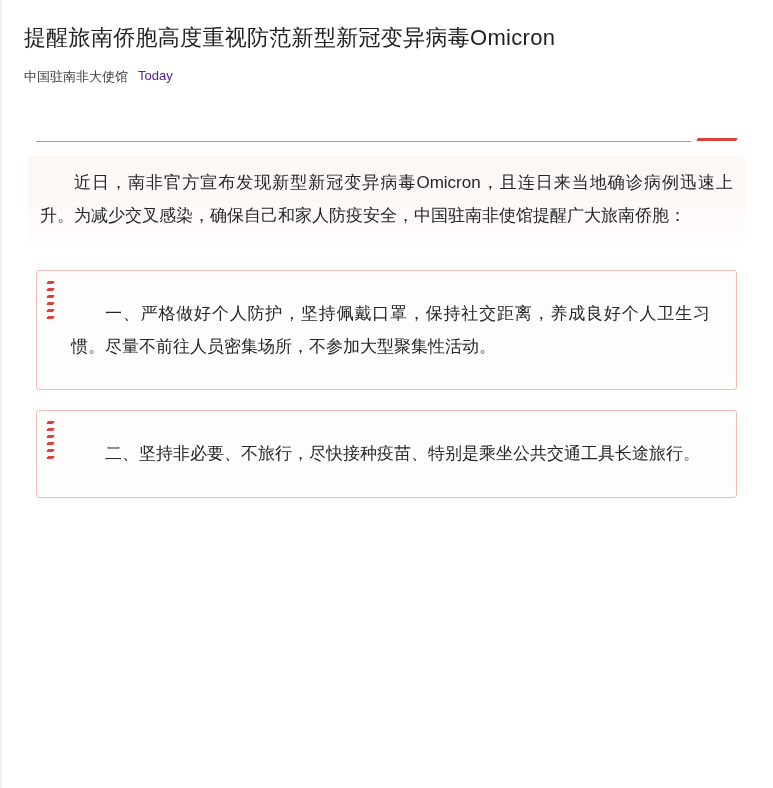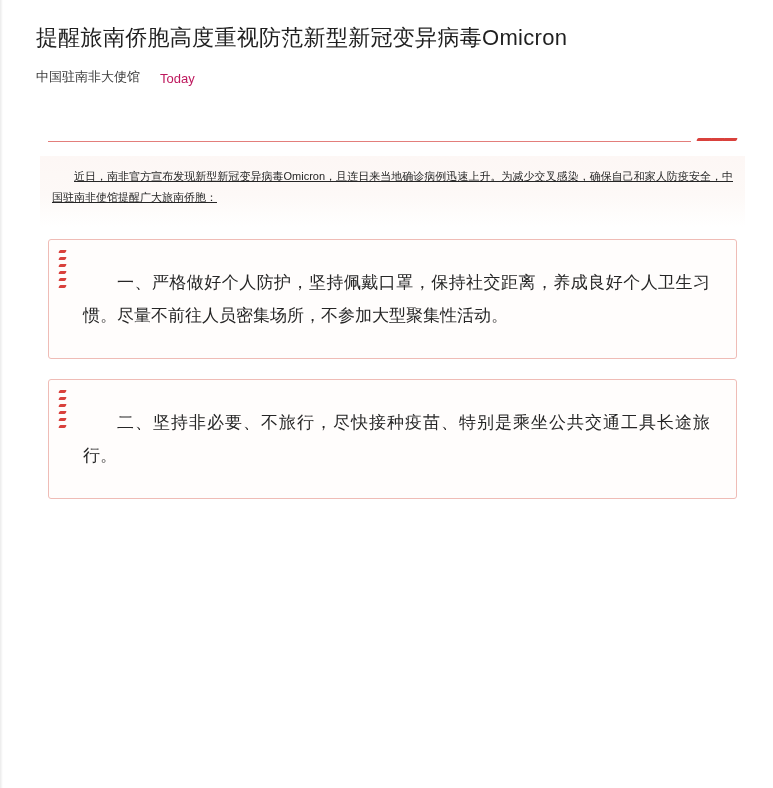--- a/index.html
+++ b/index.html
@@ -9,45 +9,45 @@
   }
   body {
     width: 773px;
     height: 788px;
     font-family: "Liberation Sans", sans-serif;
     color: #1a1a1a;
     overflow: hidden;
     position: relative;
   }
   .article {
-    padding: 18px 24px 0 36px;
+    padding: 18px 24px 0 24px;
     box-sizing: border-box;
     width: 773px;
   }
   .title {
     font-size: 22px;
     line-height: 1.45;
     font-weight: 500;
     color: #1f1f1f;
     letter-spacing: 0.3px;
     margin: 4px 0 14px 0;
   }
   .meta {
     display: flex;
-    align-items: flex-end;
-    gap: 20px;
+    align-items: flex-start;
+    gap: 10px;
     margin-bottom: 8px;
   }
   .meta .source {
     font-size: 13px;
     color: #3b3b3b;
   }
   .meta .date {
     font-size: 13px;
-    color: #be185d;
+    color: #4c1d95;
   }
 
   .body-wrap {
     margin-top: 44px;
     padding: 0 4px;
   }
 
   
   .top-rule {
     position: relative;
@@ -77,35 +77,34 @@
     height: 3px;
     background: #d9413c;
     border-radius: 1px;
     transform: skewX(-28deg);
   }
   .top-rule .dashes i:nth-child(1) { right: 26px; top: 4px; }
   .top-rule .dashes i:nth-child(2) { right: 13px; top: 4px; }
   .top-rule .dashes i:nth-child(3) { right: 0px;  top: 4px; }
 
   .intro {
-    font-size: 11px;
+    font-size: 17px;
     line-height: 1.95;
     color: #262626;
     text-align: justify;
     padding: 10px 12px 18px 12px;
     background: linear-gradient(to bottom, #fdf7f5 0%, #fdf9f7 55%, #ffffff 100%);
-    text-decoration: underline;
   }
   .intro p {
     margin: 0;
     text-indent: 2em;
   }
 
   .cards {
-    margin-top: 12px;
+    margin-top: 20px;
     display: flex;
     flex-direction: column;
     gap: 20px;
     padding: 0 8px;
   }
   .card {
     position: relative;
     border: 1px solid #efbcb6;
     border-radius: 3px;
     background: #fffdfc;

